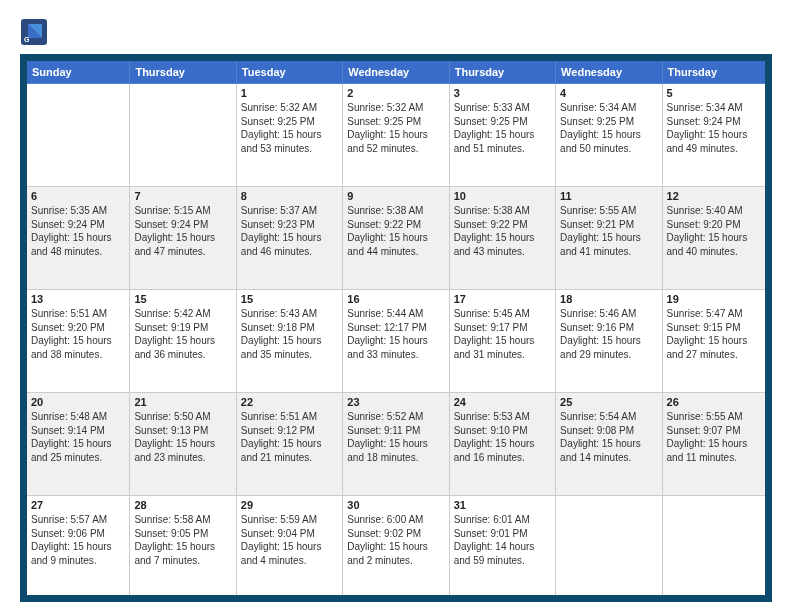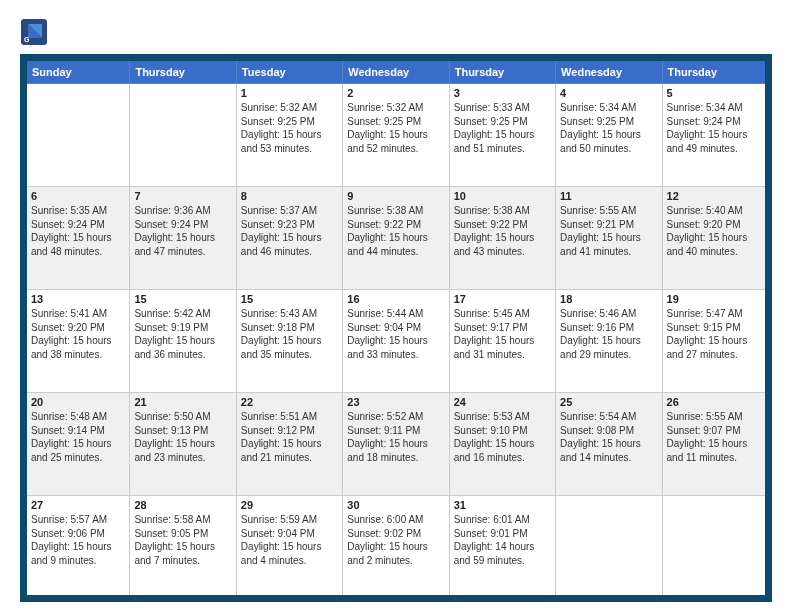--- a/index.html
+++ b/index.html
@@ -179,21 +179,21 @@
         <tr class="row-shaded">
           <td>
             <span class="day-num">6</span>
             <div class="day-info">Sunrise: 5:35 AM
 Sunset: 9:24 PM
 Daylight: 15 hours
 and 48 minutes.</div>
           </td>
           <td>
             <span class="day-num">7</span>
-            <div class="day-info">Sunrise: 9:36 AM
+            <div class="day-info">Sunrise: 5:15 AM
 Sunset: 9:24 PM
 Daylight: 15 hours
 and 47 minutes.</div>
           </td>
           <td>
             <span class="day-num">8</span>
             <div class="day-info">Sunrise: 5:37 AM
 Sunset: 9:23 PM
 Daylight: 15 hours
 and 46 minutes.</div>
@@ -223,21 +223,21 @@
             <span class="day-num">12</span>
             <div class="day-info">Sunrise: 5:40 AM
 Sunset: 9:20 PM
 Daylight: 15 hours
 and 40 minutes.</div>
           </td>
         </tr>
         <tr class="row-white">
           <td>
             <span class="day-num">13</span>
-            <div class="day-info">Sunrise: 5:41 AM
+            <div class="day-info">Sunrise: 5:51 AM
 Sunset: 9:20 PM
 Daylight: 15 hours
 and 38 minutes.</div>
           </td>
           <td>
             <span class="day-num">15</span>
             <div class="day-info">Sunrise: 5:42 AM
 Sunset: 9:19 PM
 Daylight: 15 hours
 and 36 minutes.</div>
@@ -245,21 +245,21 @@
           <td>
             <span class="day-num">15</span>
             <div class="day-info">Sunrise: 5:43 AM
 Sunset: 9:18 PM
 Daylight: 15 hours
 and 35 minutes.</div>
           </td>
           <td>
             <span class="day-num">16</span>
             <div class="day-info">Sunrise: 5:44 AM
-Sunset: 9:04 PM
+Sunset: 12:17 PM
 Daylight: 15 hours
 and 33 minutes.</div>
           </td>
           <td>
             <span class="day-num">17</span>
             <div class="day-info">Sunrise: 5:45 AM
 Sunset: 9:17 PM
 Daylight: 15 hours
 and 31 minutes.</div>
           </td>

